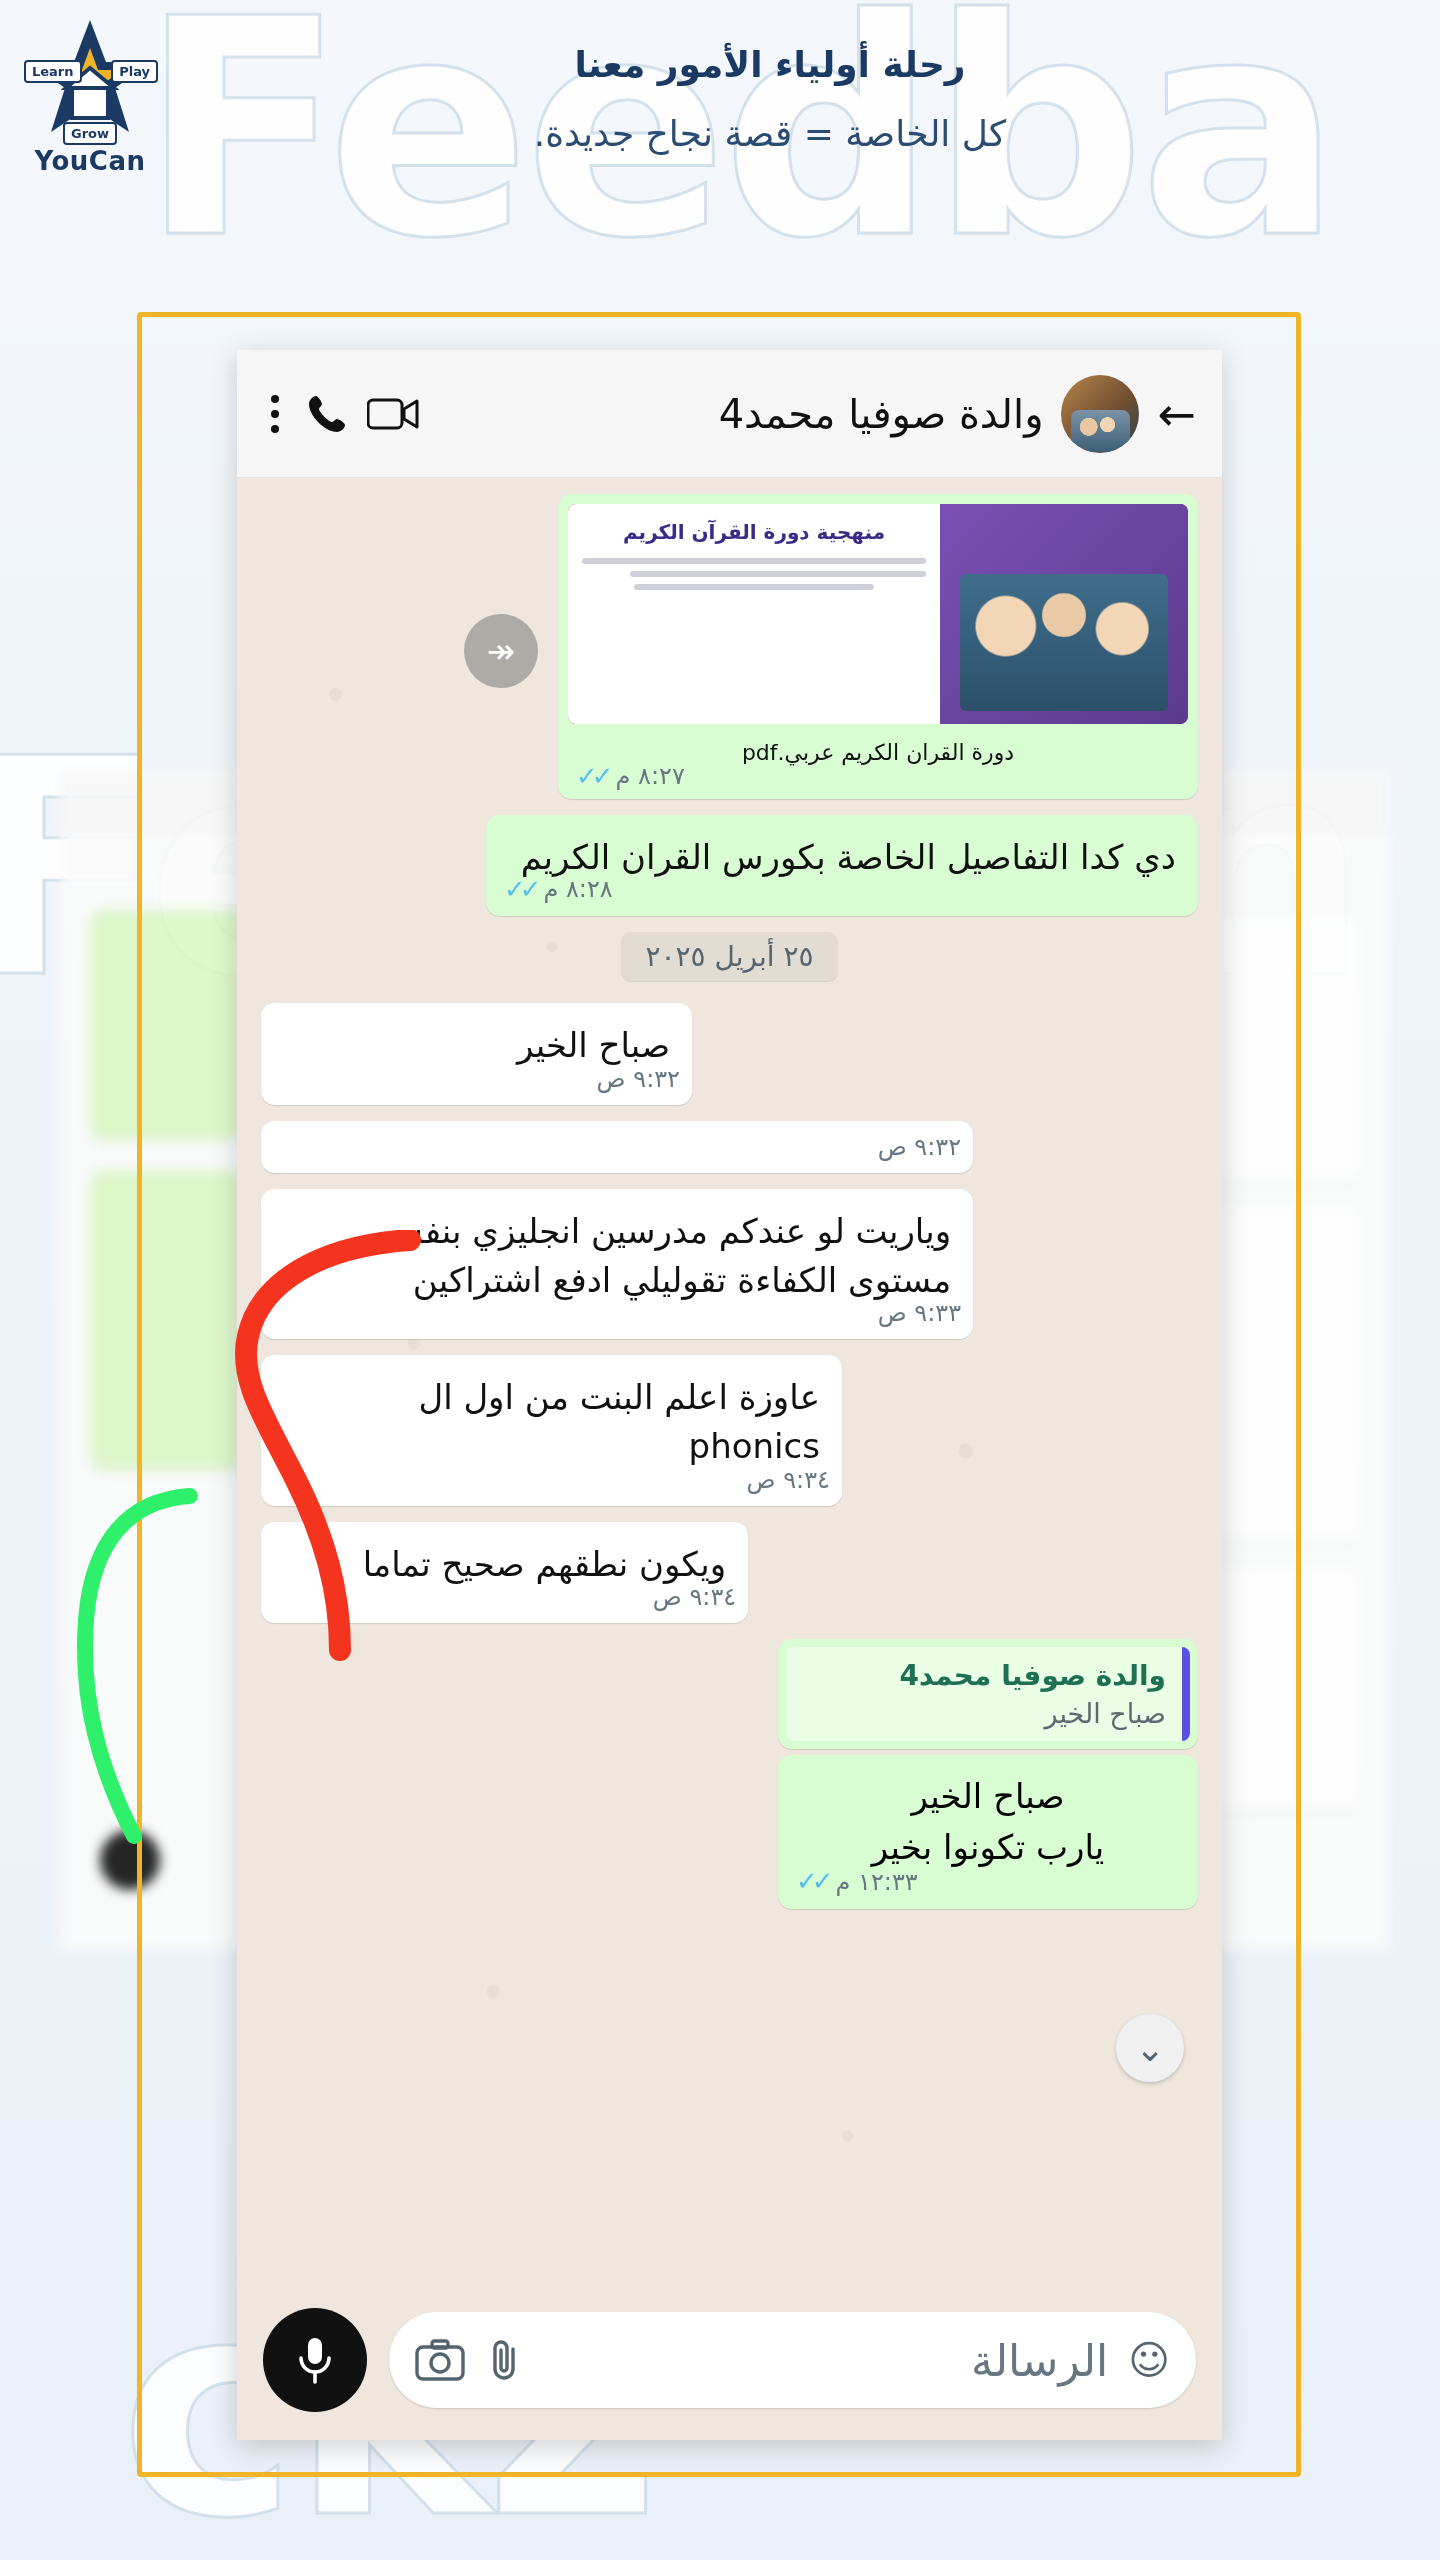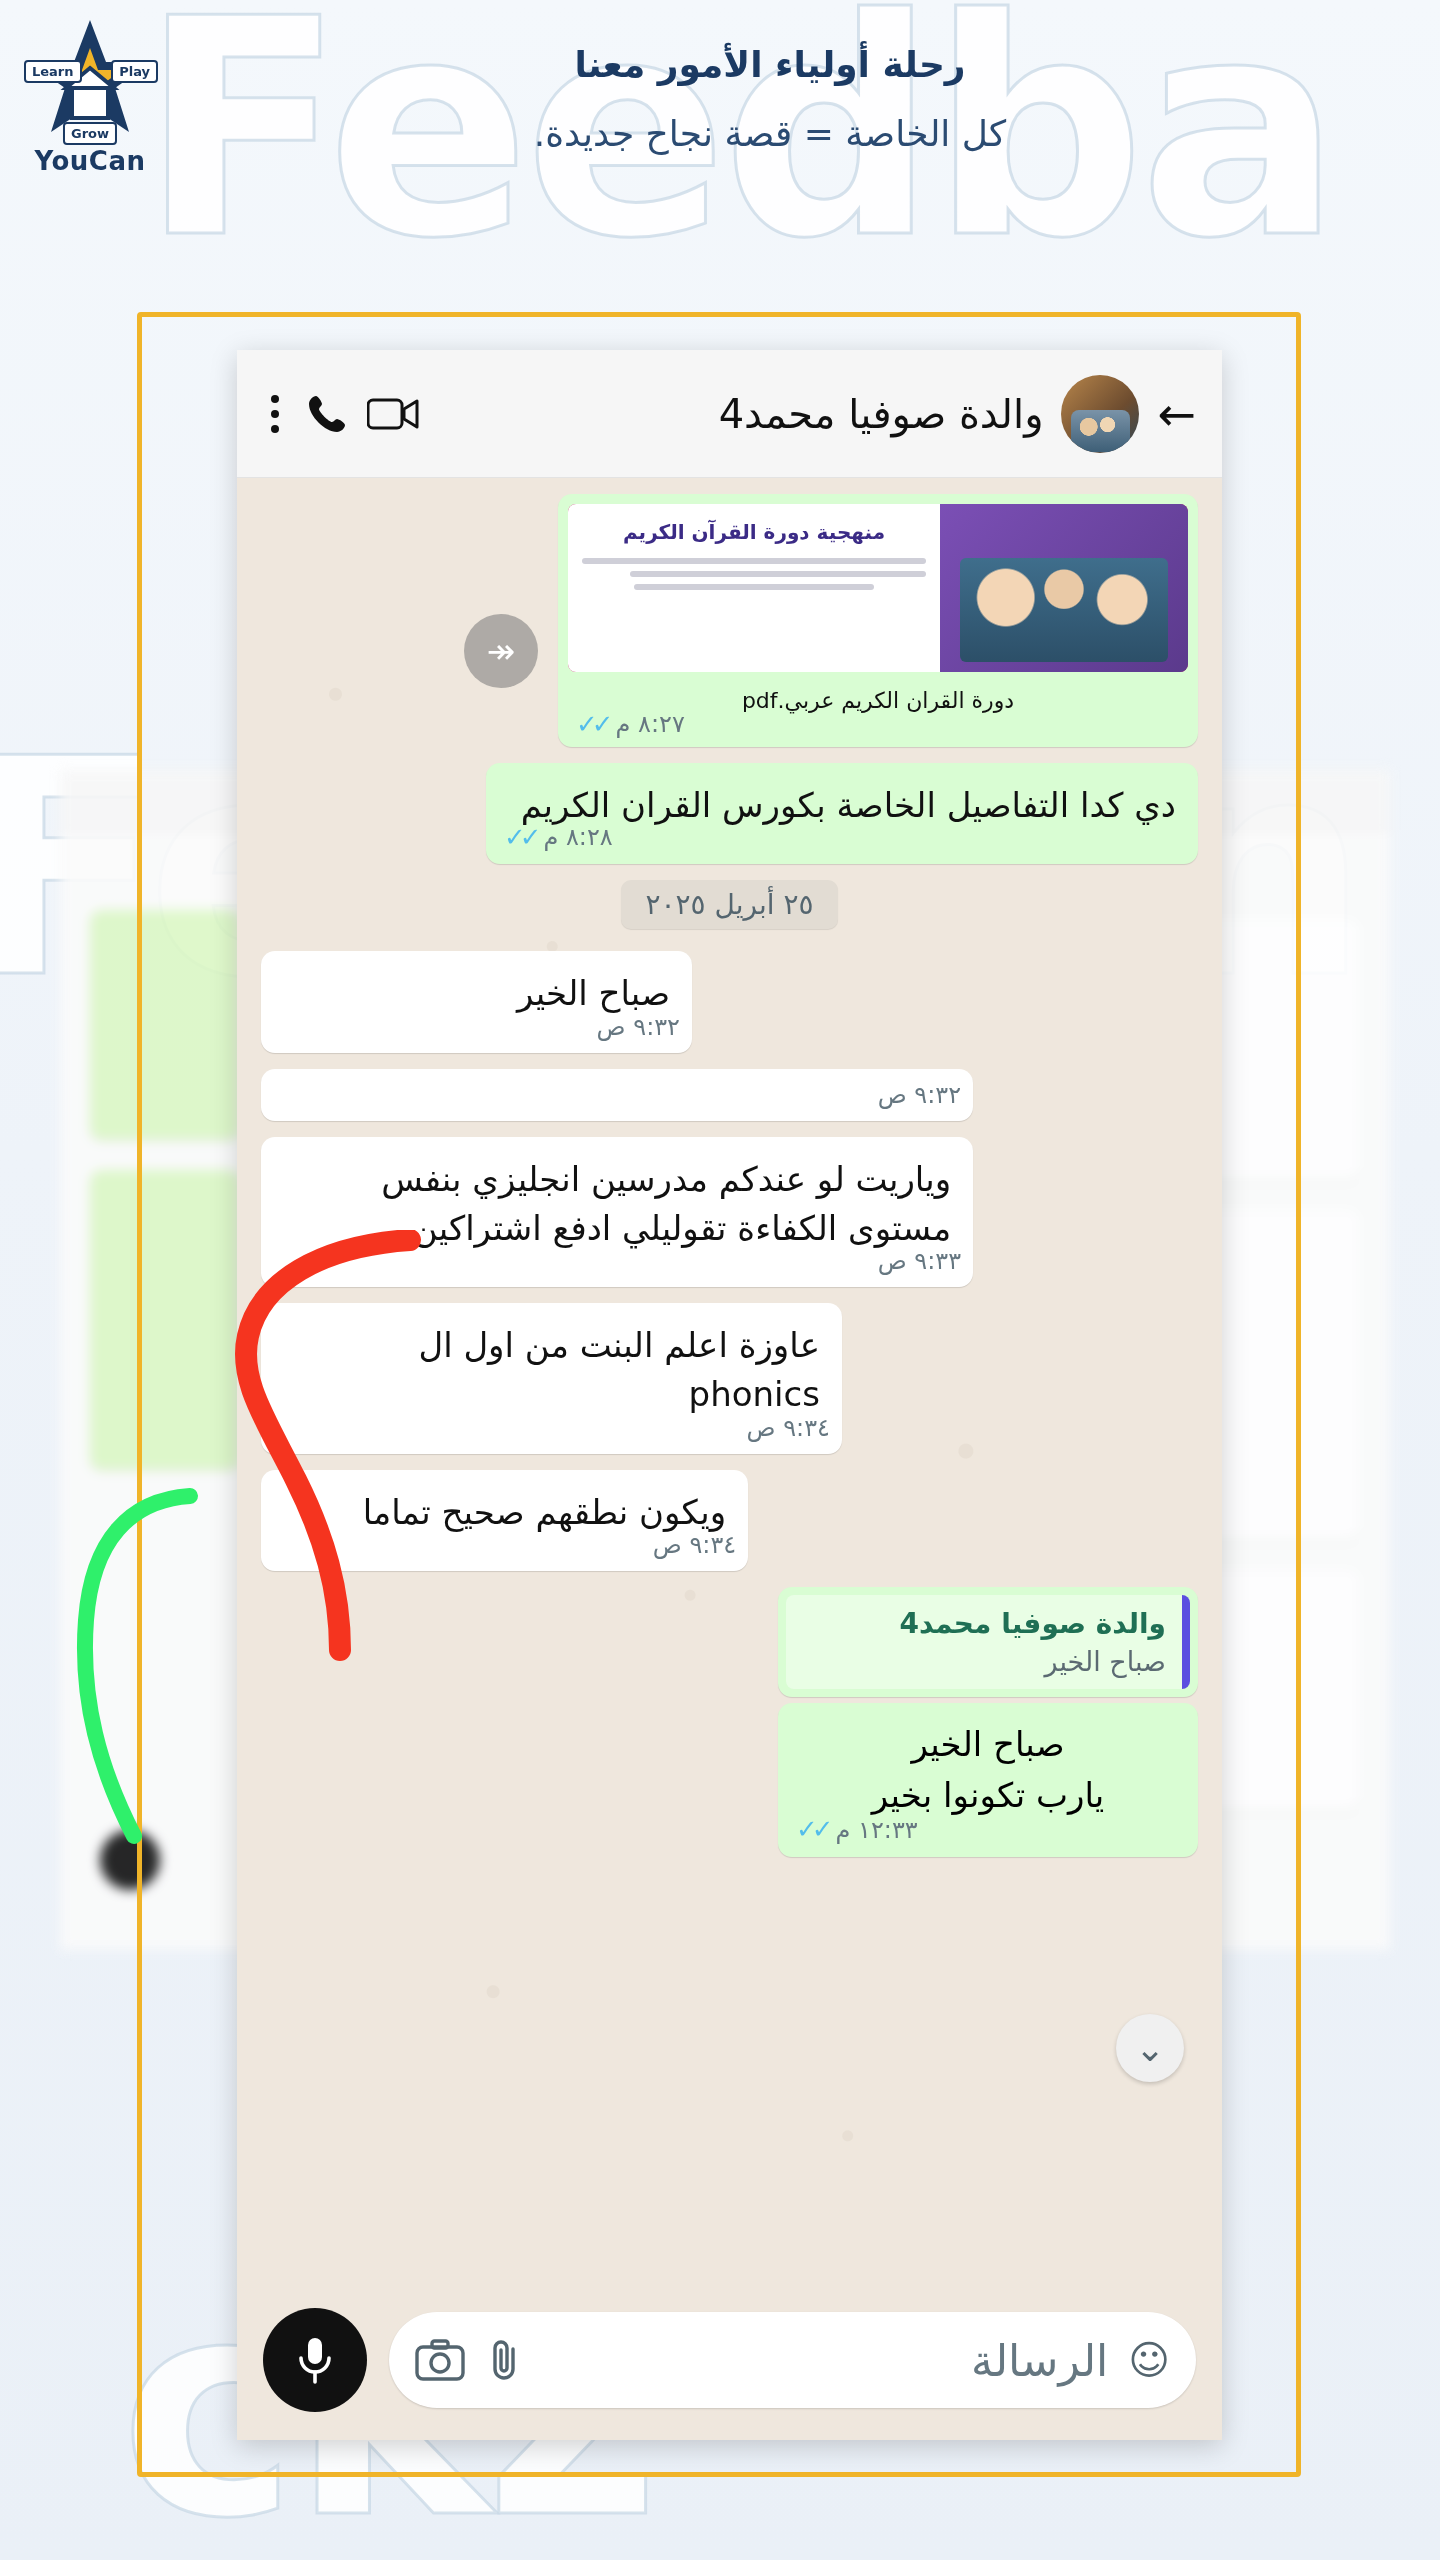--- a/index.html
+++ b/index.html
@@ -182,21 +182,21 @@
   .in .meta { left: auto; right: 12px; }
   .ticks { color: #53bdeb; font-size: 26px; letter-spacing: -6px; }
 
   
   .pdf-bubble {
     position: relative; width: 640px; background: #d9fdd3; border-radius: 14px;
     padding: 10px 10px 34px 10px; margin-left: auto; margin-bottom: 16px;
     box-shadow: 0 1px 1px rgba(0,0,0,.13); z-index: 2;
   }
   .pdf-thumb {
-    width: 100%; height: 168px; border-radius: 8px; overflow: hidden;
+    width: 100%; height: 220px; border-radius: 8px; overflow: hidden;
     display: flex; background: #be185d;
   }
   .thumb-left {
     width: 40%; background: linear-gradient(135deg,#7b4fb5,#5b3a8c);
     position: relative;
   }
   .thumb-left::before{
     content:""; position:absolute; left:8%; bottom:6%; width:84%; height:62%;
     background:
       radial-gradient(circle at 22% 38%, #f3d6b6 0 16%, transparent 17%),

